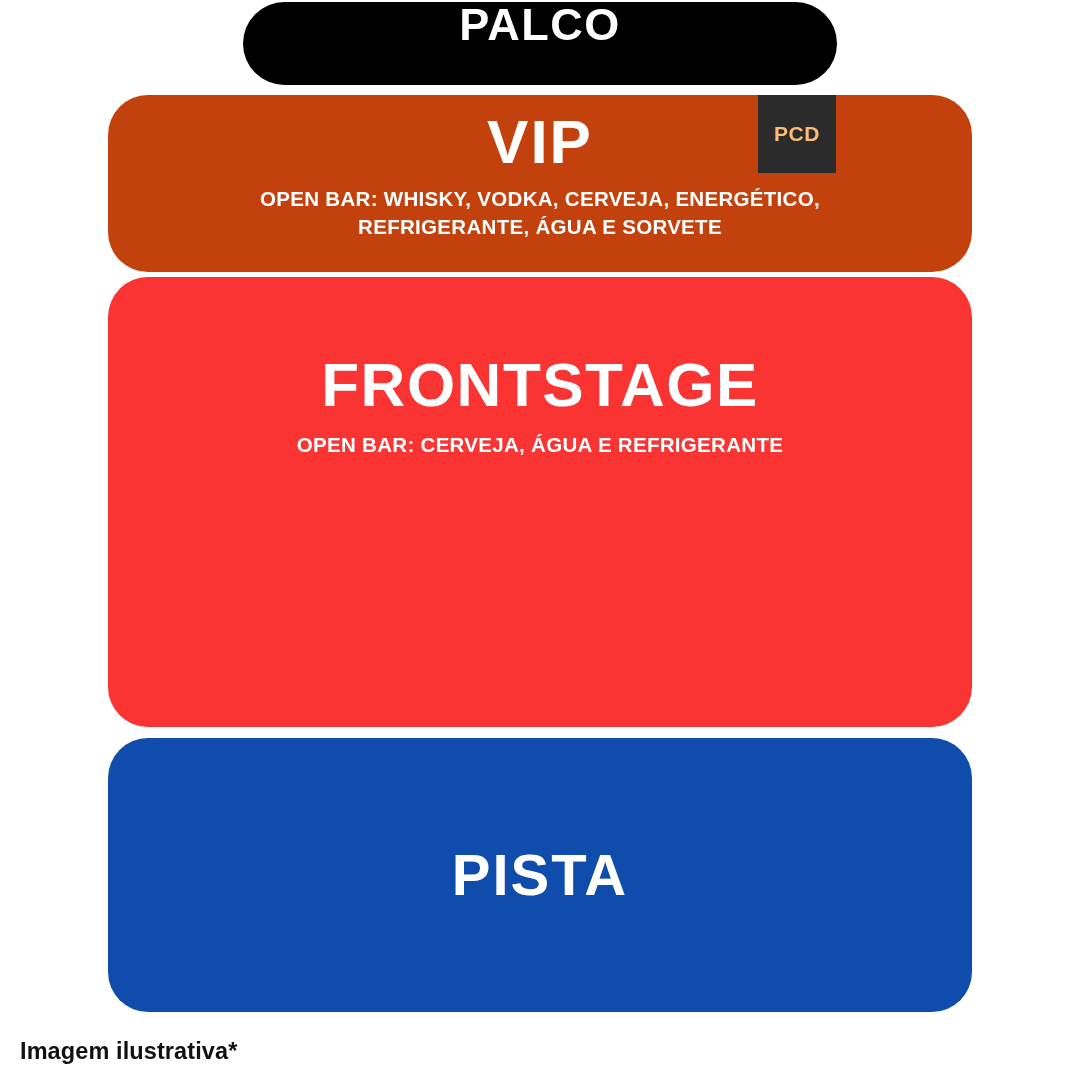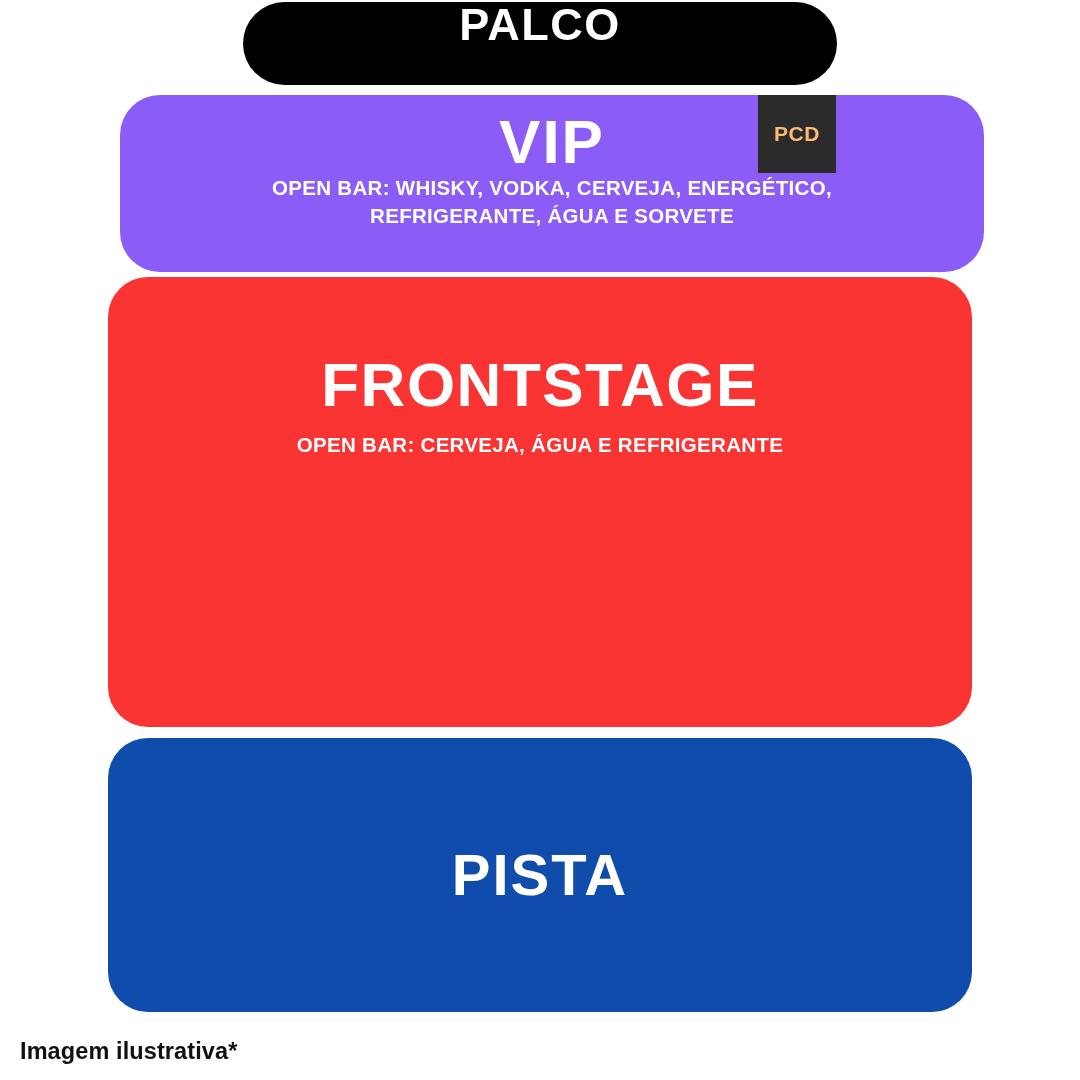--- a/index.html
+++ b/index.html
@@ -44,41 +44,42 @@
   }
   .zone-stage .zone-title {
     font-size: 45px;
     font-weight: 700;
     letter-spacing: 1.5px;
     line-height: 1;
   }
 
   
   .zone-vip {
-    left: 120px;
+    left: 108px;
     top: 95px;
     width: 864px;
     height: 177px;
-    background: #8b5cf6;
+    background: #c2410c;
     border-radius: 40px;
     justify-content: flex-start;
     padding-top: 14px;
   }
   .zone-vip .zone-title {
     font-size: 62px;
     font-weight: 700;
     letter-spacing: 2px;
     line-height: 1.05;
     margin: 0;
   }
   .zone-vip .zone-subtitle {
     font-size: 20.5px;
     font-weight: 700;
     letter-spacing: 0.3px;
     line-height: 1.38;
+    margin-top: 11px;
     max-width: 600px;
   }
 
   
   .pcd-badge {
     position: absolute;
     left: 758px;
     top: 95px;
     width: 78px;
     height: 78px;

